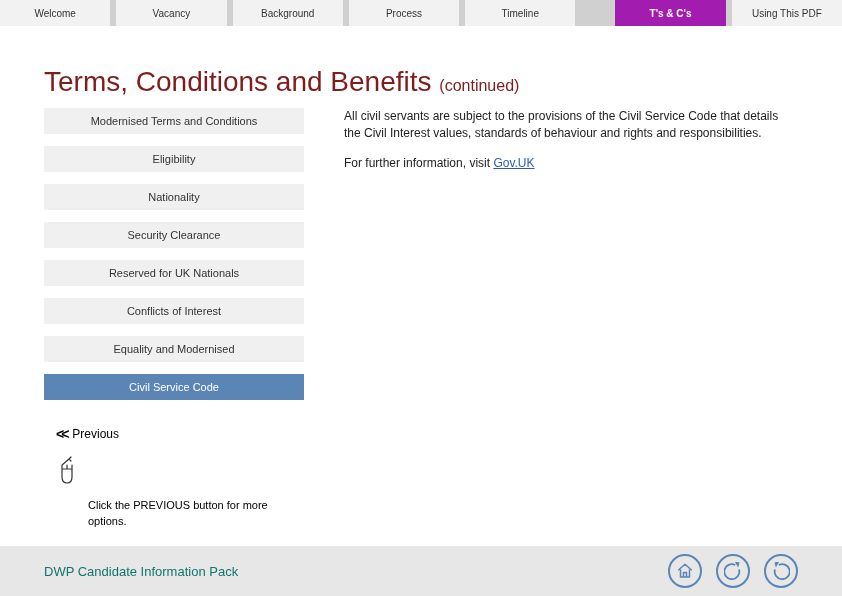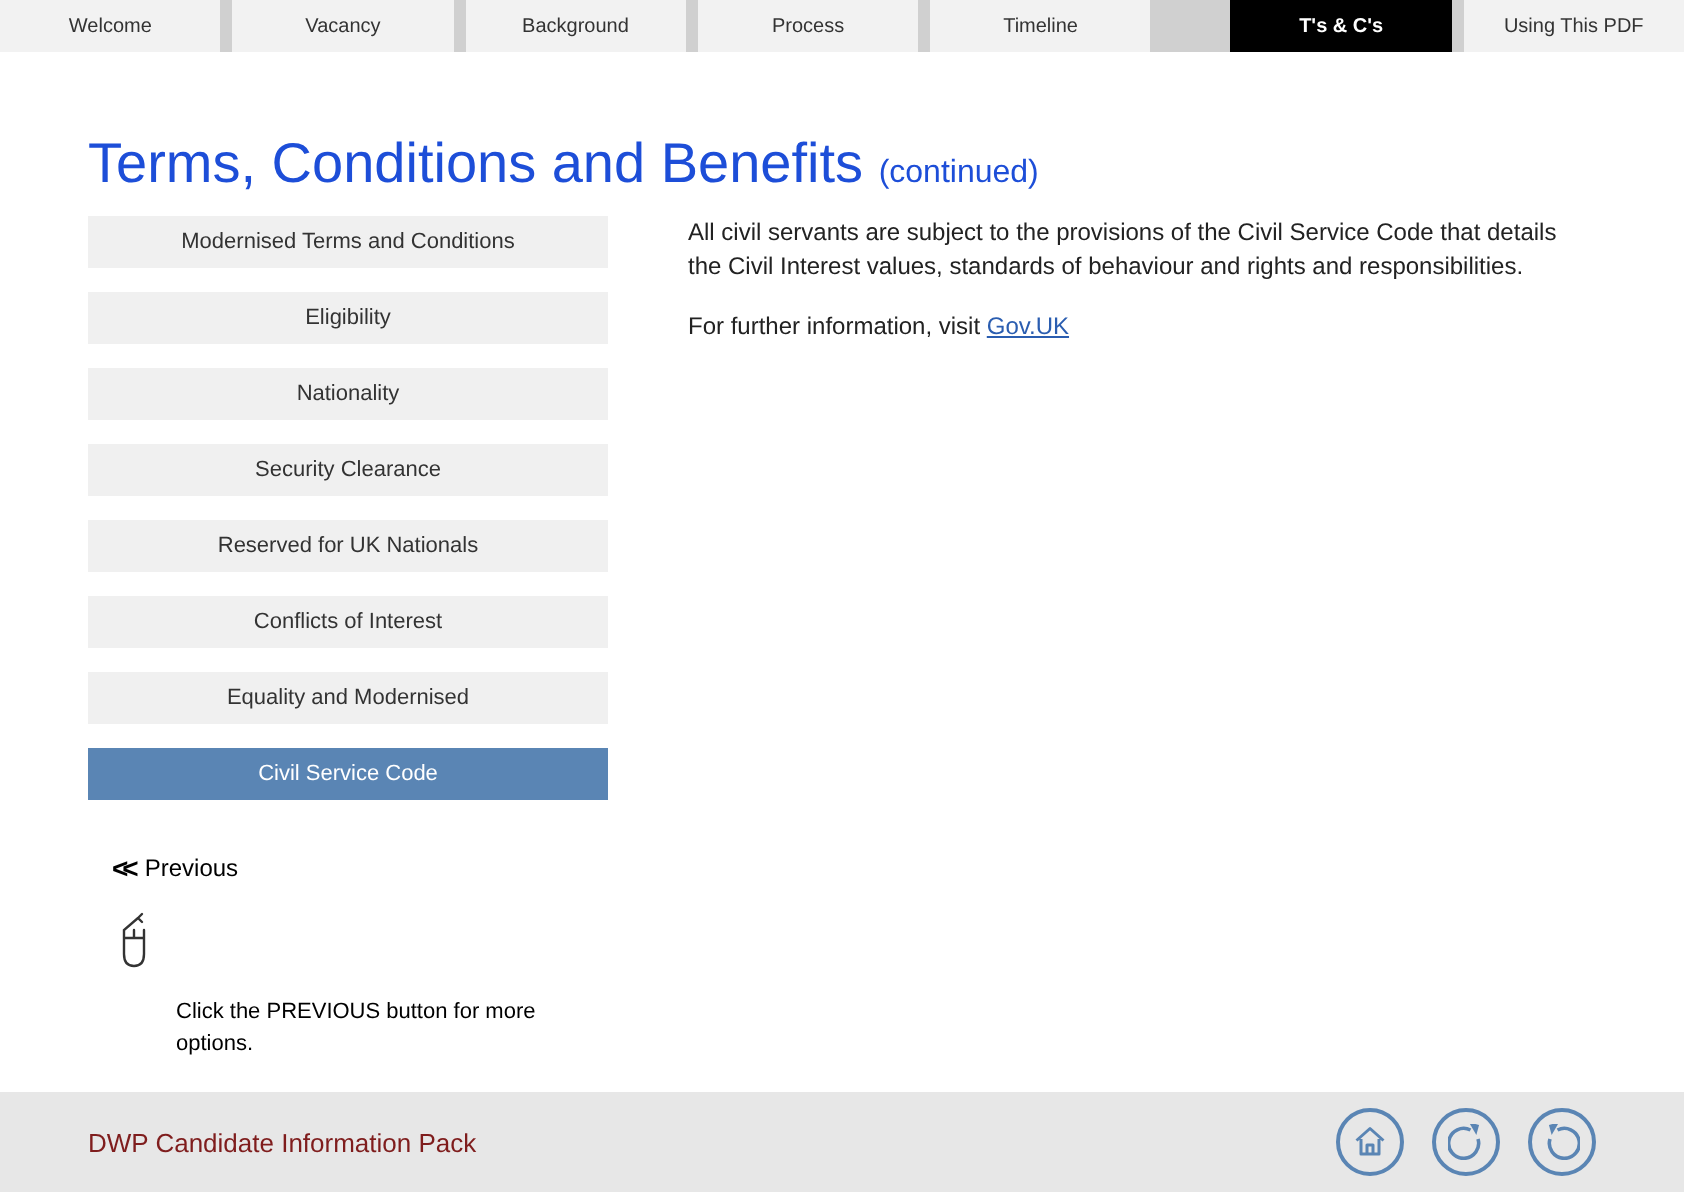--- a/index.html
+++ b/index.html
@@ -9,45 +9,44 @@
     height: 596px;
     background: #fff;
     position: relative;
     overflow: hidden;
   }
   .top-nav {
     display: flex;
     width: 100%;
     height: 26px;
     background: #d0d0d0;
-    justify-content: flex-end;
   }
   .top-nav .tab {
     flex: 1;
     background: #f2f2f2;
     border-right: 6px solid #d0d0d0;
     display: flex;
     align-items: center;
     justify-content: center;
     font-size: 10px;
     color: #333;
     cursor: pointer;
   }
   .top-nav .tab:last-child { border-right: none; }
   .top-nav .tab.active {
-    background: #000000;
+    background: #a21caf;
     color: #fff;
     font-weight: bold;
     margin-left: 34px;
   }
   .page-title {
     margin: 40px 0 10px 44px;
     font-size: 28px;
     font-weight: normal;
-    color: #1d4ed8;
+    color: #7f1d1d;
   }
   .page-title .sub { font-size: 16px; }
   .content {
     display: flex;
     padding: 0 44px;
   }
   .side-list { width: 260px; }
   .side-item {
     background: #f0f0f0;
     font-size: 11px;
@@ -105,21 +104,21 @@
     position: absolute;
     bottom: 0;
     left: 0; right: 0;
     height: 50px;
     background: #e7e7e7;
     display: flex;
     align-items: center;
     justify-content: space-between;
     padding: 0 44px;
   }
-  .footer-title { font-size: 13px; color: #7f1d1d; }
+  .footer-title { font-size: 13px; color: #0f766e; }
   .footer-nav { display: flex; gap: 14px; }
   .circ-btn {
     width: 34px; height: 34px;
     border: 2px solid #5a85b4;
     border-radius: 50%;
     display: flex;
     align-items: center;
     justify-content: center;
     color: #5a85b4;
     cursor: pointer;

